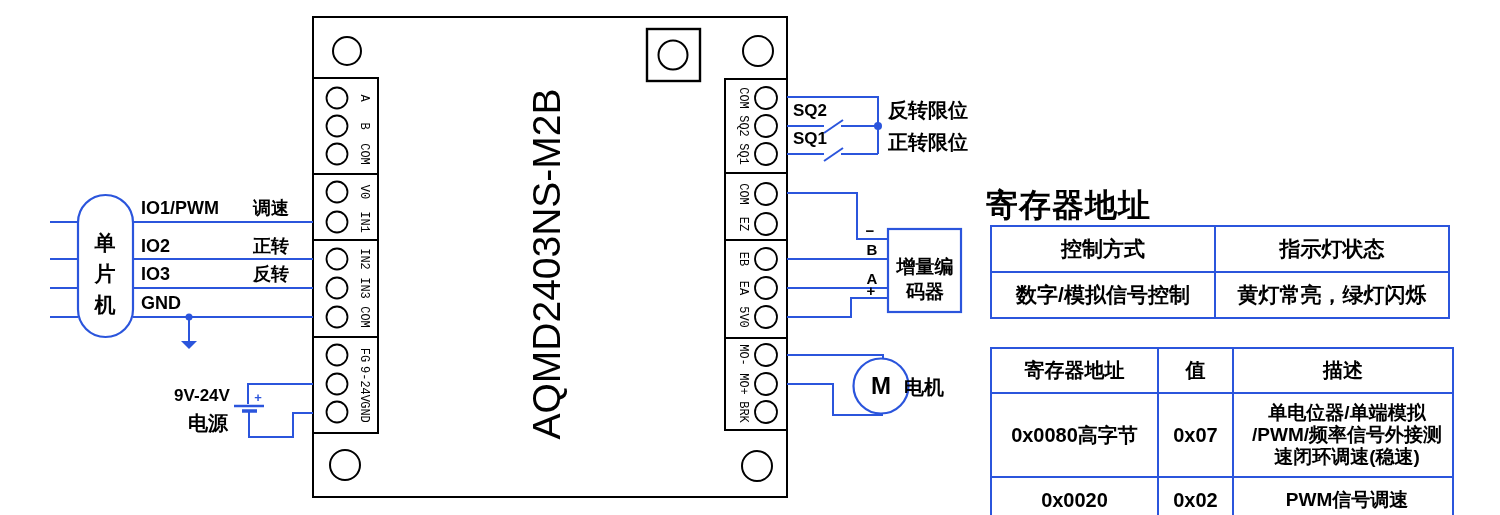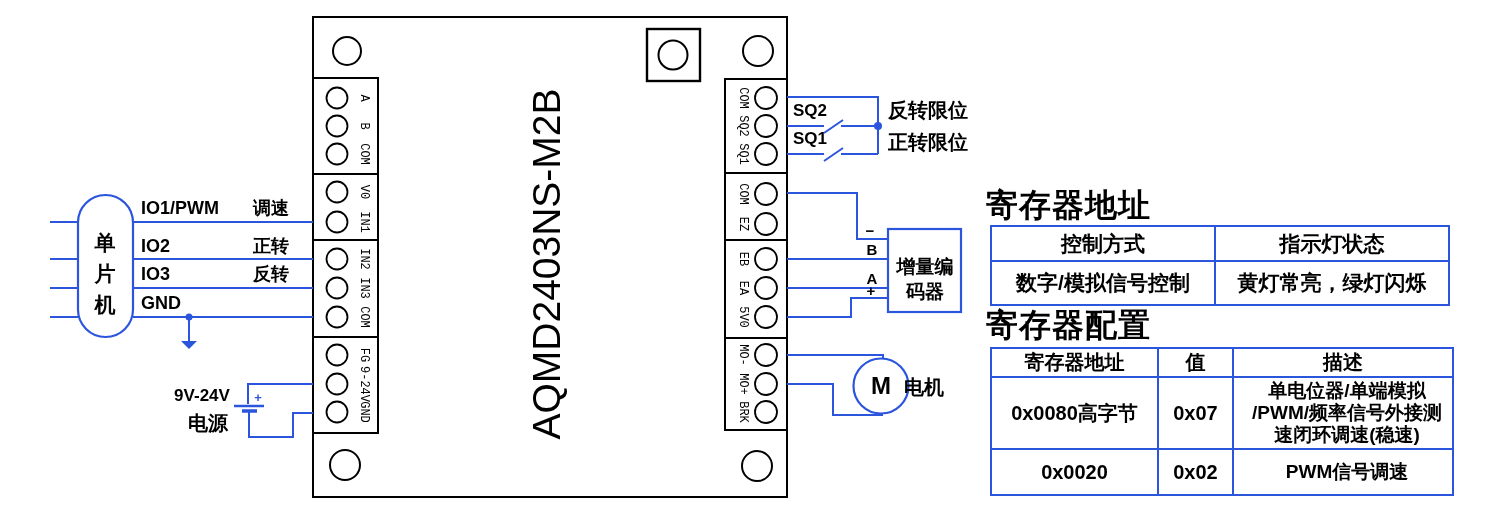--- a/index.html
+++ b/index.html
@@ -28,21 +28,21 @@
   .board-title { font-size:39px; font-weight:normal; text-anchor:middle; letter-spacing:0; }
   .msym { font-size:24px; font-weight:bold; text-anchor:middle; }
   .mlab { font-size:20px; font-weight:bold; }
   .pw1 { font-size:17px; font-weight:bold; text-anchor:middle; }
   .pw2 { font-size:20px; font-weight:bold; text-anchor:middle; }
   .plus { font-size:13px; font-weight:bold; fill:var(--wire); text-anchor:middle; }
 
   
   .tbl-title { position:absolute; font-size:32px; font-weight:bold; color:var(--ink); letter-spacing:1px; white-space:nowrap; }
   table { position:absolute; border-collapse:collapse; table-layout:fixed; background:#fff; }
-  th,td { border:2px solid var(--wire); text-align:center; vertical-align:middle; font-weight:bold; color:var(--ink); padding:0; white-space:nowrap; }
+  th,td { border:2px solid var(--wire); text-align:center; vertical-align:middle; font-weight:bold; color:var(--ink); padding:8px; white-space:nowrap; }
   #t1 th,#t1 td { font-size:21px; }
   #t2 th,#t2 td { font-size:20px; }
   #t2 .desc-cell div { font-size:19px; line-height:22px;margin-left:8px; }
 </style>
 </head>
 <body>
 
 <div class="stage">
   <svg width="1500" height="515" viewBox="0 0 1500 515">
 
@@ -202,21 +202,20 @@
       <th>控制方式</th>
       <th>指示灯状态</th>
     </tr>
     <tr style="height:44px">
       <td>数字/模拟信号控制</td>
       <td>黄灯常亮，绿灯闪烁</td>
     </tr>
   </tbody>
     </table>
 
-  <div class="tbl-title" style="left:986px; top:304px;">寄存器配置</div>
 
   <table id="t2" style="left:990px; top:347px;">
     <colgroup>
         <col style="width:167px">
         <col style="width:75px">
         <col style="width:220px">
       </colgroup>
     <tbody>
         <tr style="height:18px">
       <th>寄存器地址</th>

